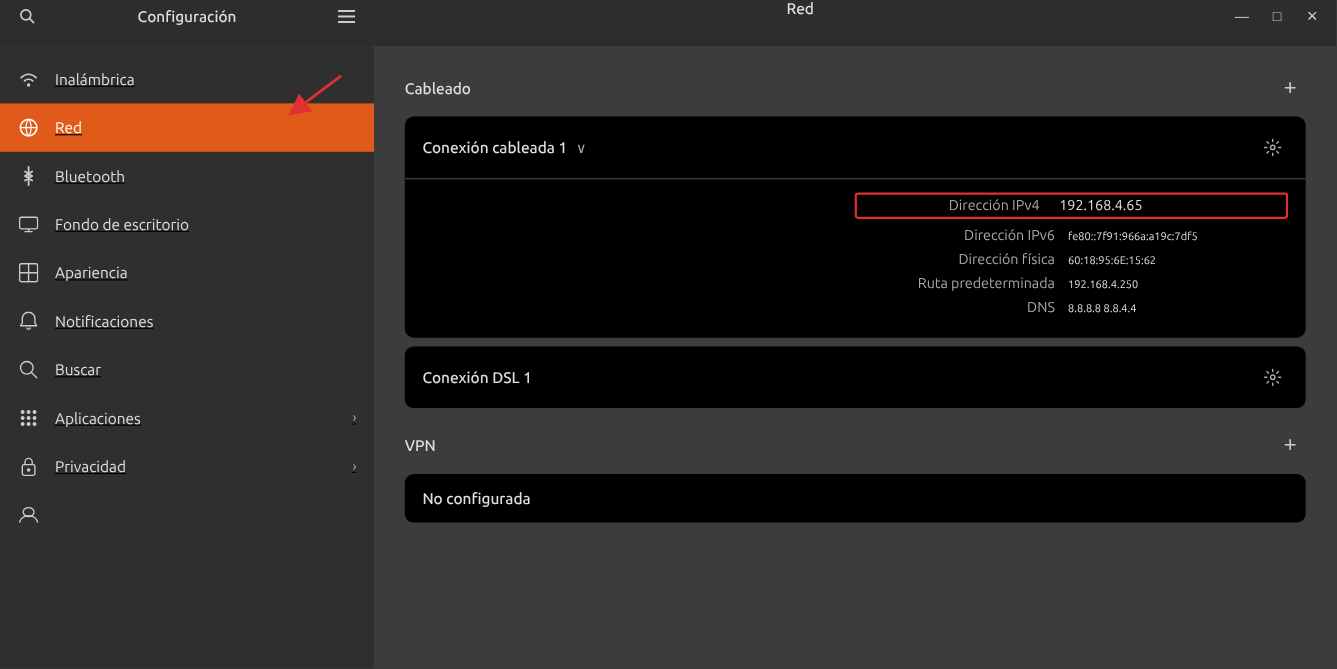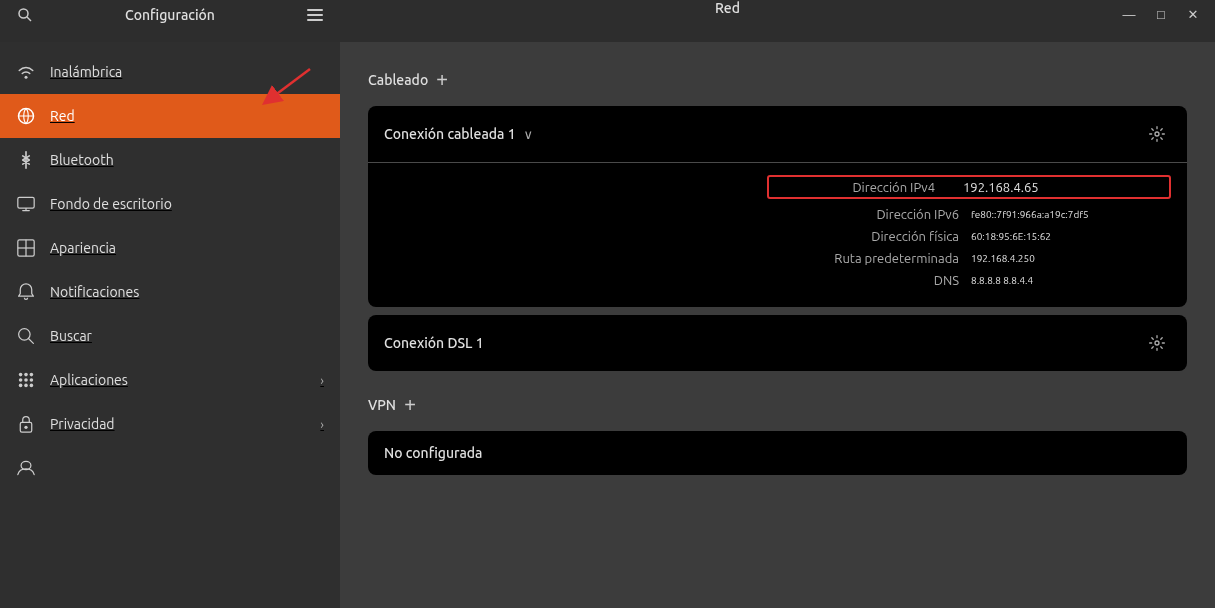--- a/index.html
+++ b/index.html
@@ -143,20 +143,21 @@
     .right-panel {
       flex: 1;
       background: #3c3c3c;
       overflow-y: auto;
       padding: 24px 28px;
     }
 
     .section-header {
       display: flex;
       align-items: center;
+      justify-content: space-between;
       margin-bottom: 12px;
     }
     .section-title {
       color: #e0e0e0;
       font-size: 14px;
       font-weight: 500;
     }
     .add-btn {
       background: transparent;
       border: none;
@@ -230,21 +231,21 @@
     .detail-value {
       color: #e0e0e0;
       font-size: 10px;
       min-width: 200px;
     }
     .highlight-box {
       border: 2px solid #e03030;
       border-radius: 3px;
       padding: 3px 6px;
       display: flex;
-      gap: 28px;
+      gap: 18px;
       align-items: center;
     }
     .highlight-box .detail-label {
       color: #aaa;
       font-size: 13px;
     }
     .highlight-box .detail-value {
       color: #e0e0e0;
       font-size: 13px;
     }

